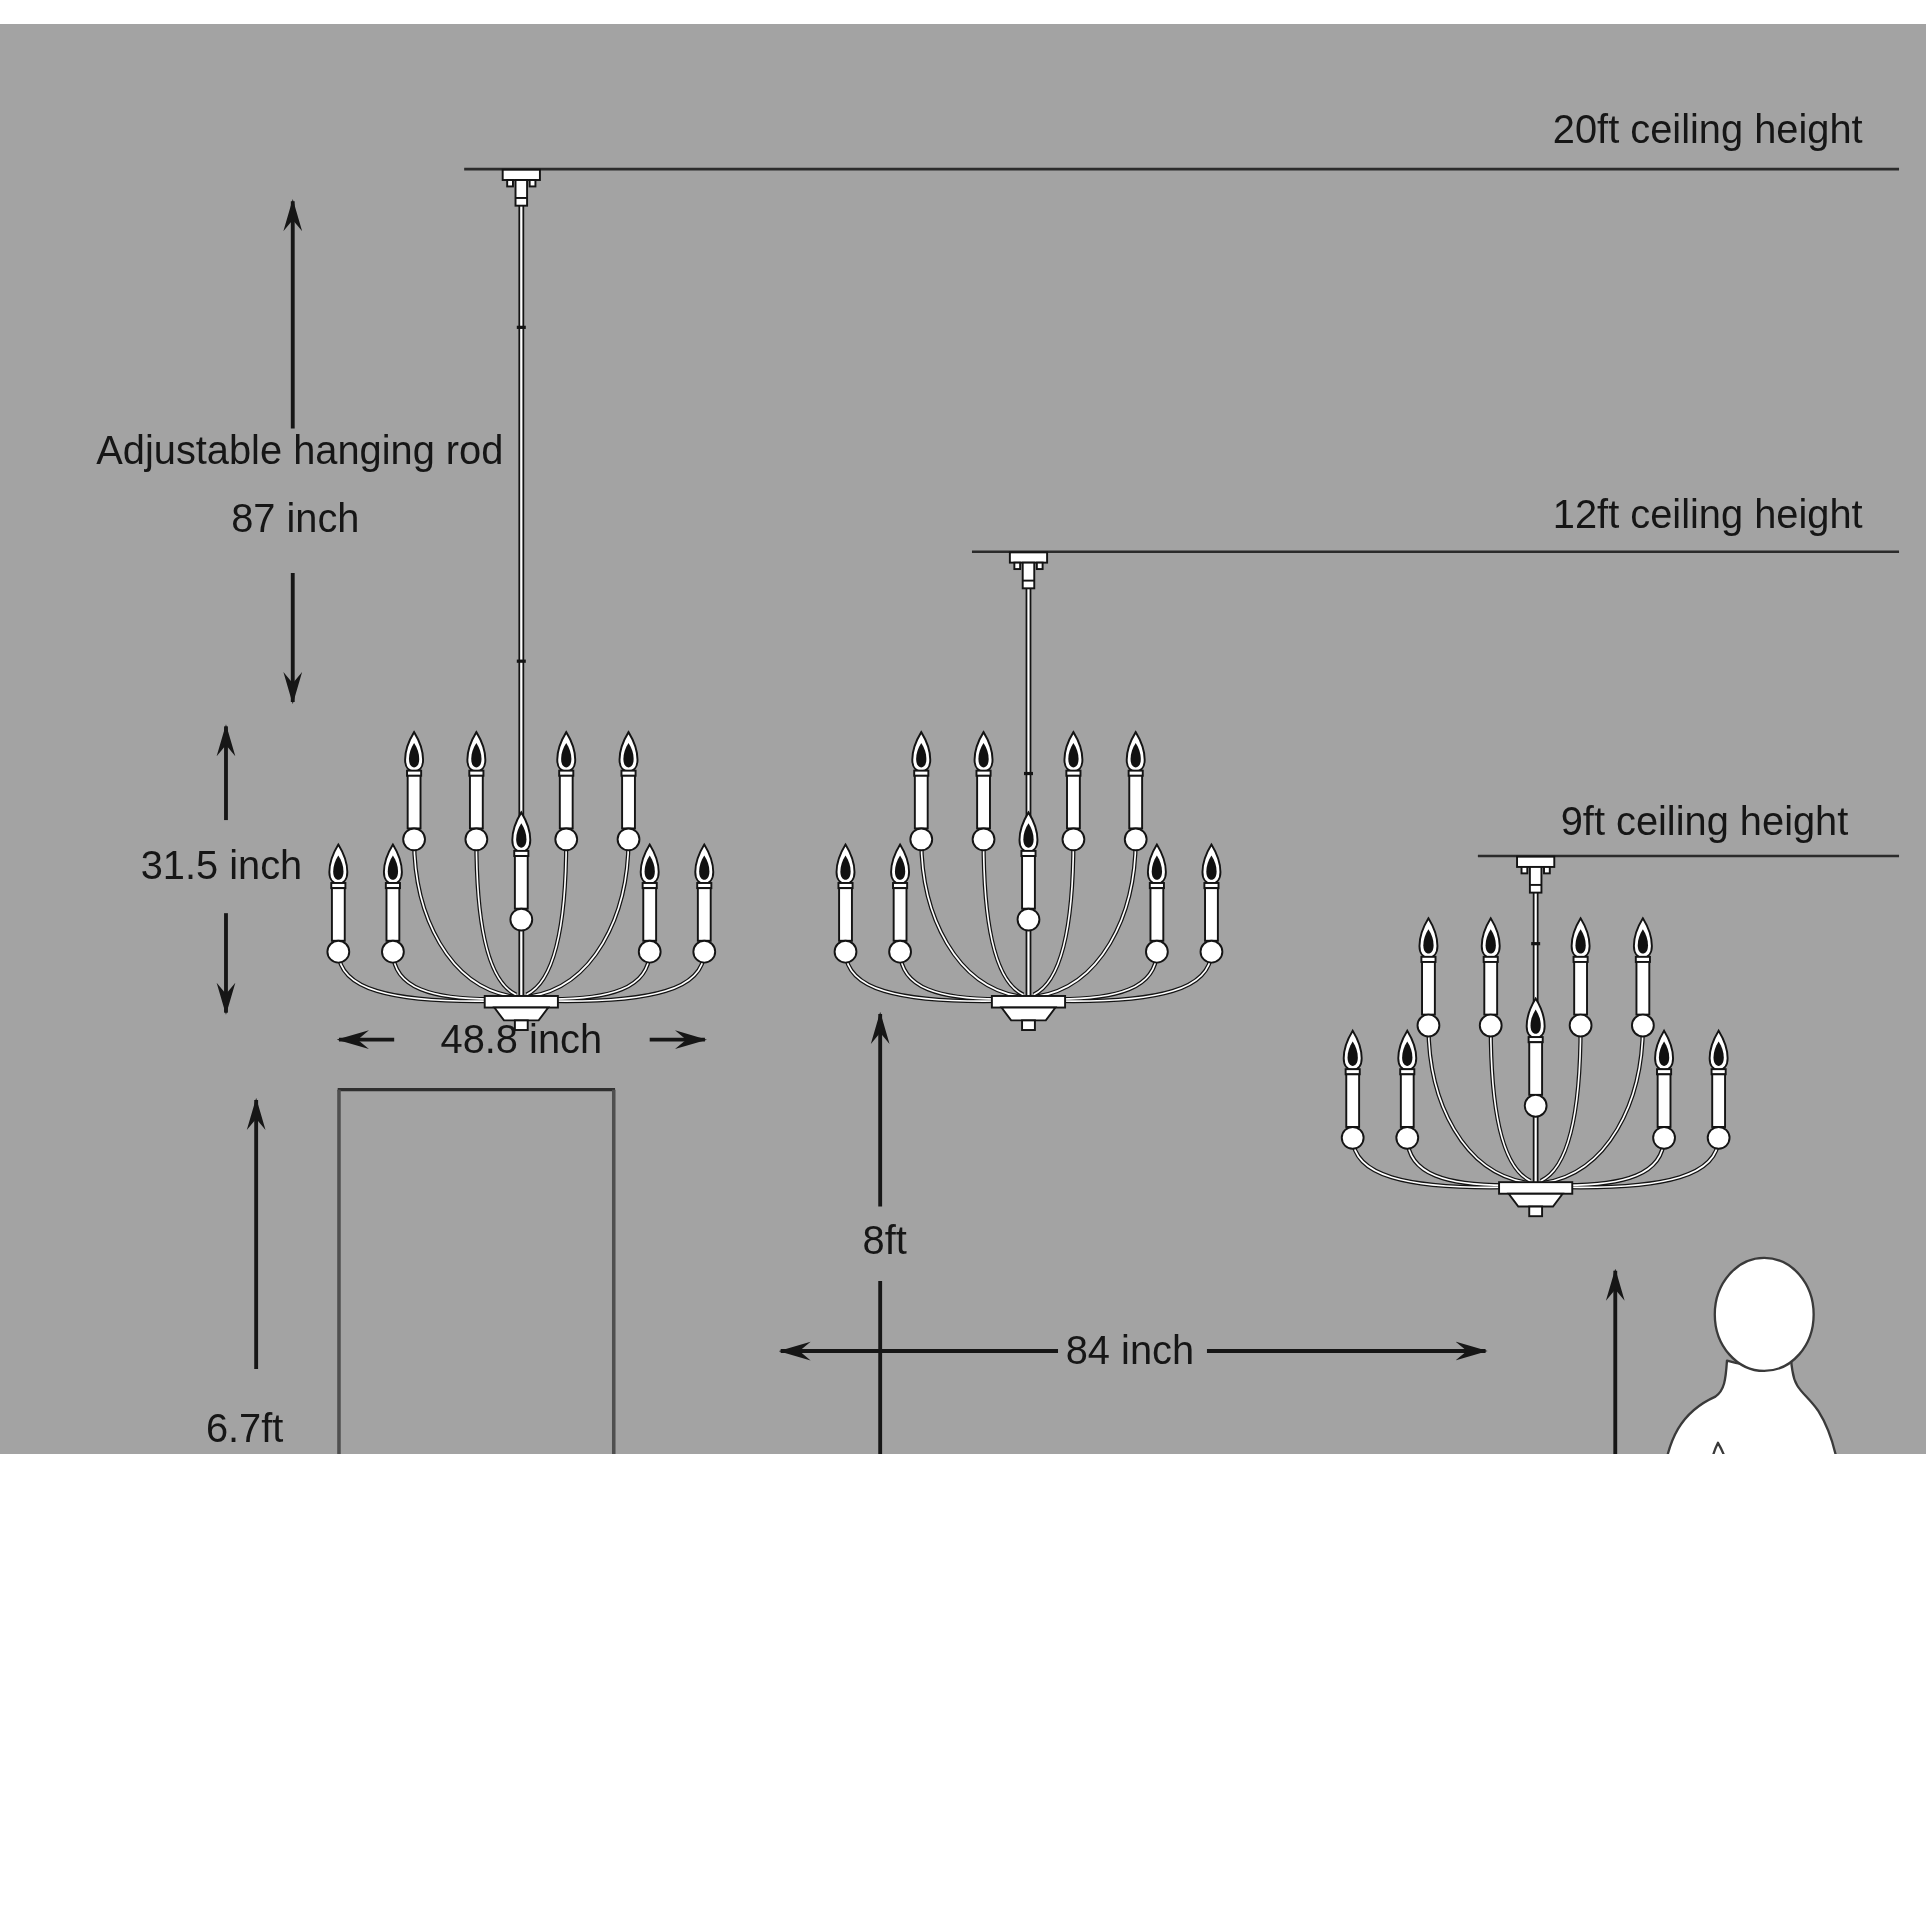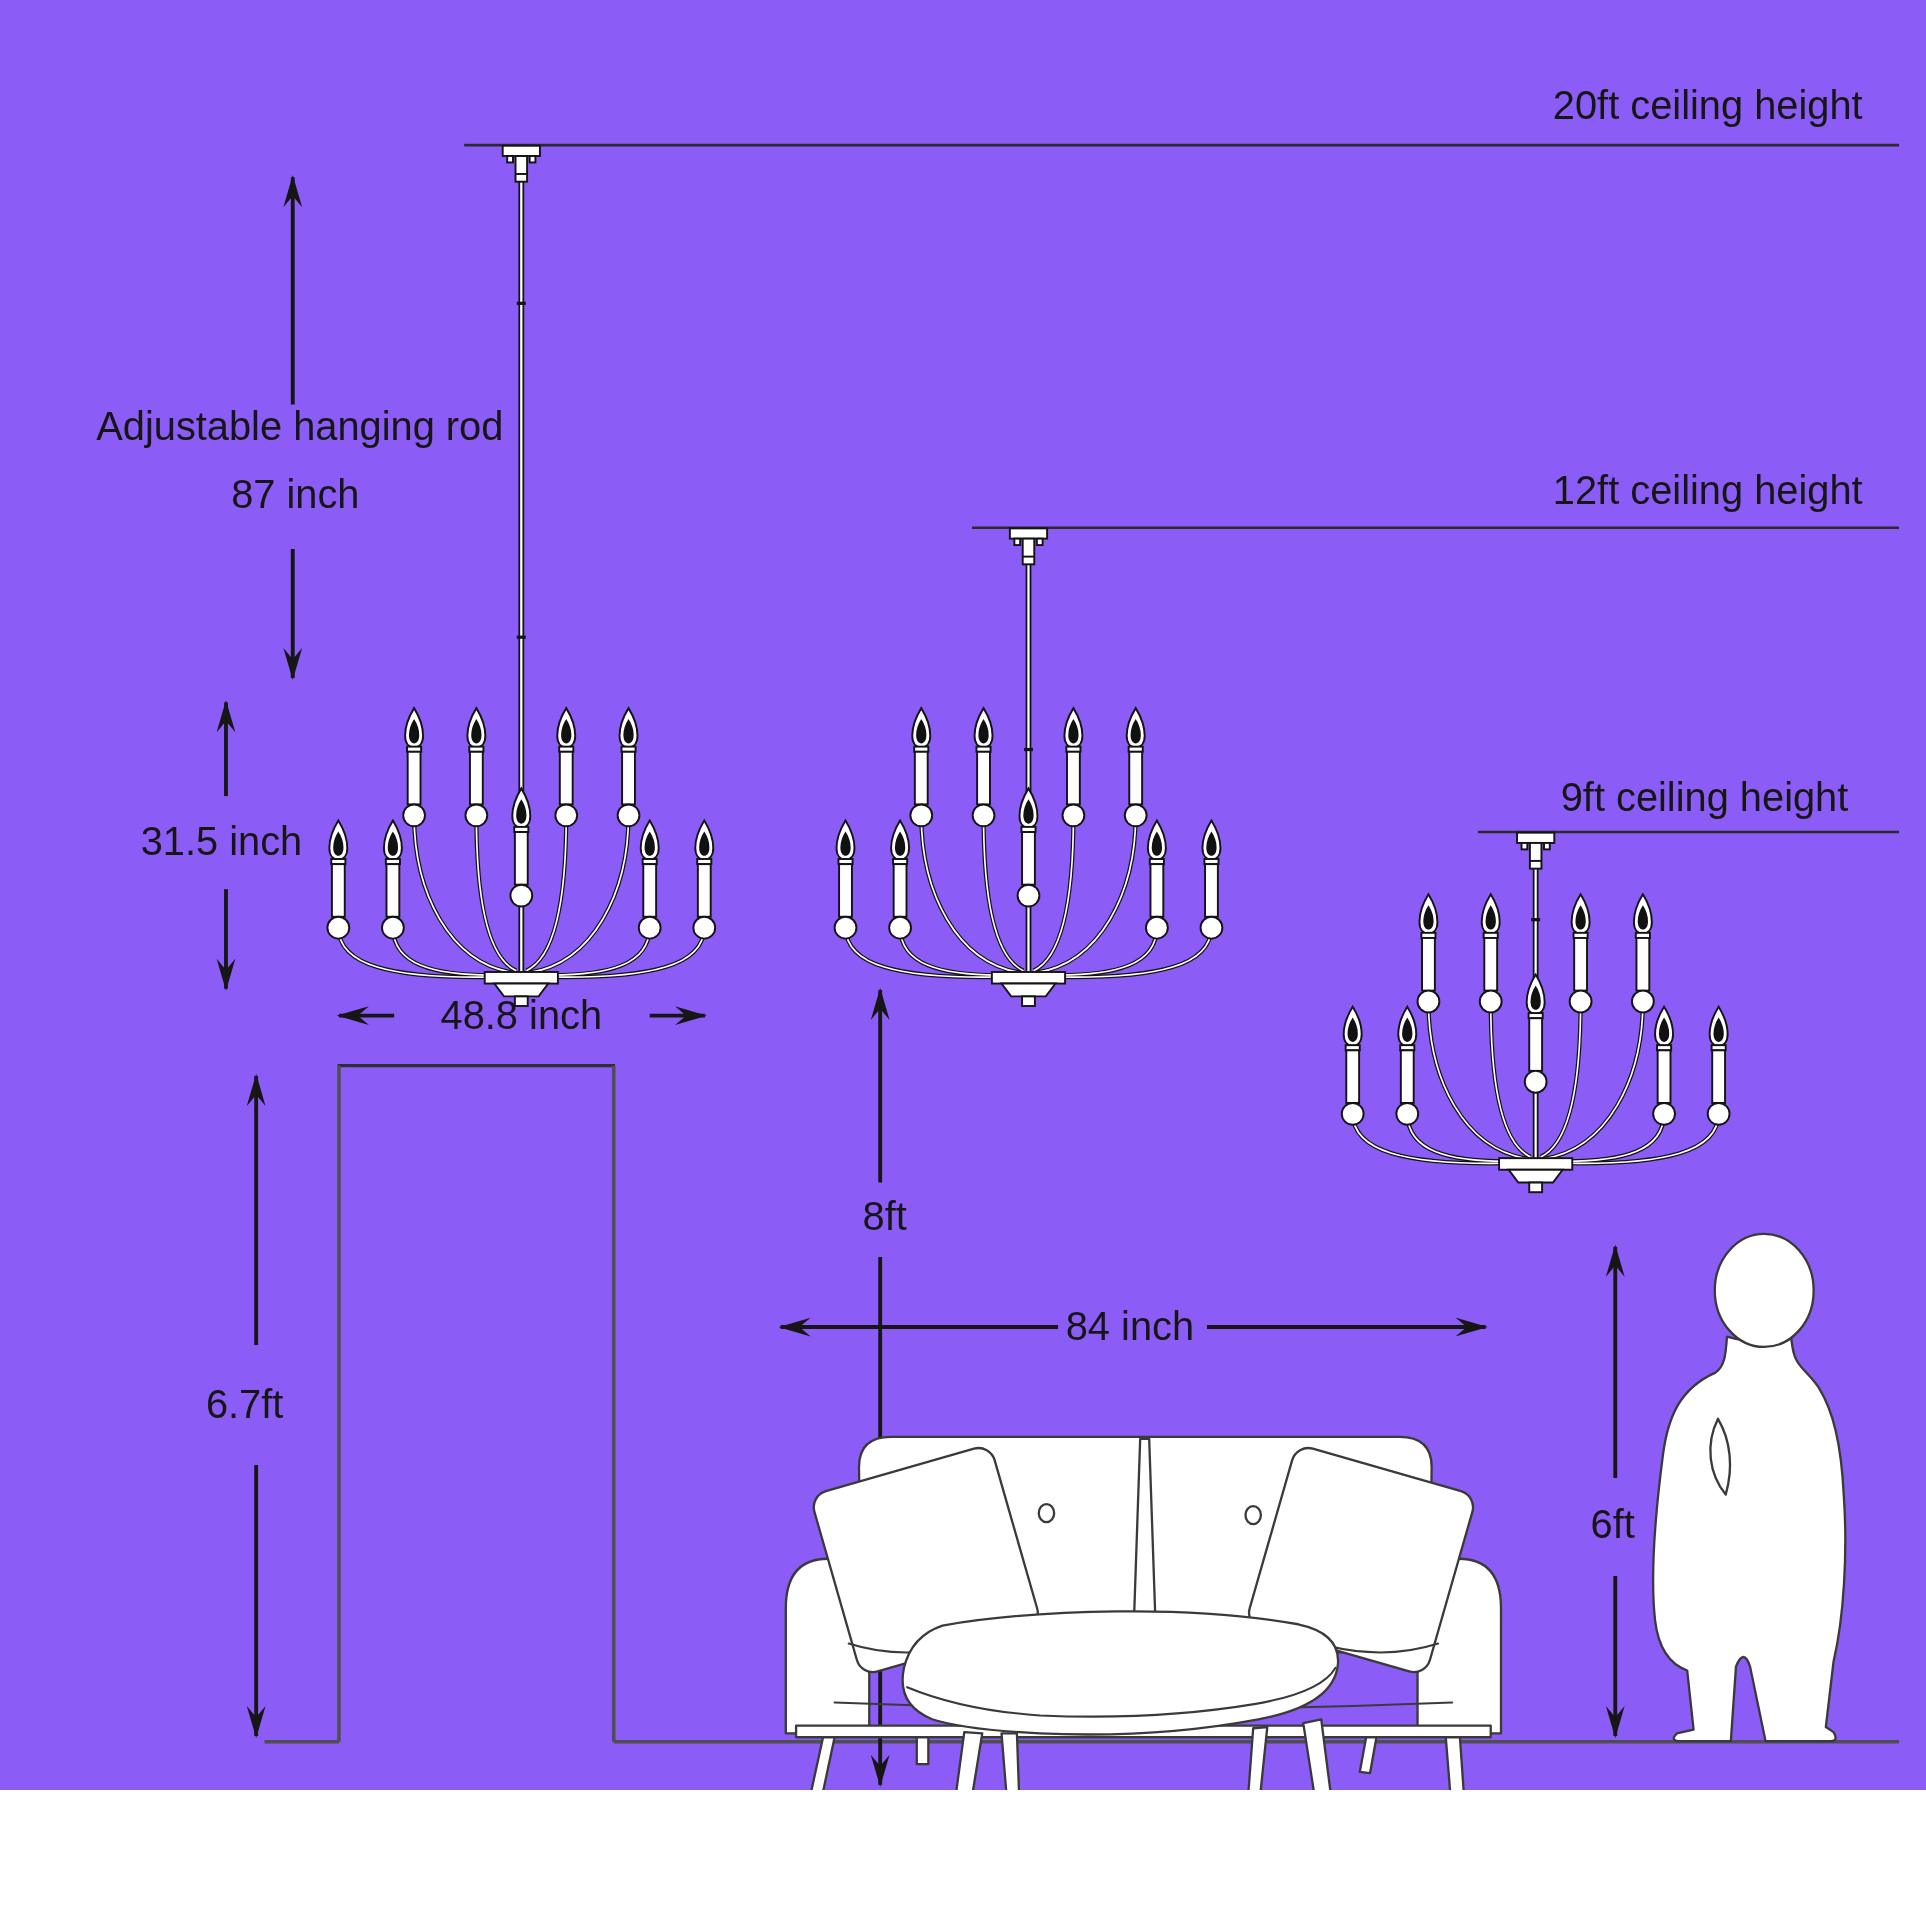--- a/index.html
+++ b/index.html
@@ -1,17 +1,17 @@
 <!DOCTYPE html>
 <html style="font-size:10.3px"><head>
 <meta charset="utf-8">
 <style>
   html,body{margin:0;padding:0;background:#fff;}
-  .stage{width:1926px;height:1790px;position:relative;background:#8b5cf6;
-         font-family:"Liberation Sans", sans-serif;}
+  .stage{width:1926px;height:1430px;position:relative;background:#a3a3a3;
+         font-family:"Liberation Sans", sans-serif;margin-top:24px;}
   svg{display:block;}
   text{font-family:"Liberation Sans", sans-serif;fill:#161616;}
   .lbl{font-size:62px;}
   .dim{stroke:#161616;stroke-width:6;fill:none;}
   .ceil{stroke:#2b2b2b;stroke-width:4;fill:none;}
   .gray{stroke:#4f4f4f;stroke-width:5.5;fill:none;}
   .ink{stroke:#141414;stroke-width:3;fill:#fff;}
   .ink-n{stroke:#141414;stroke-width:3;fill:none;}
   .arm-outer{stroke:#141414;stroke-width:6.5;fill:none;}
   .arm-inner{stroke:#ffffff;stroke-width:2.6;fill:none;}

